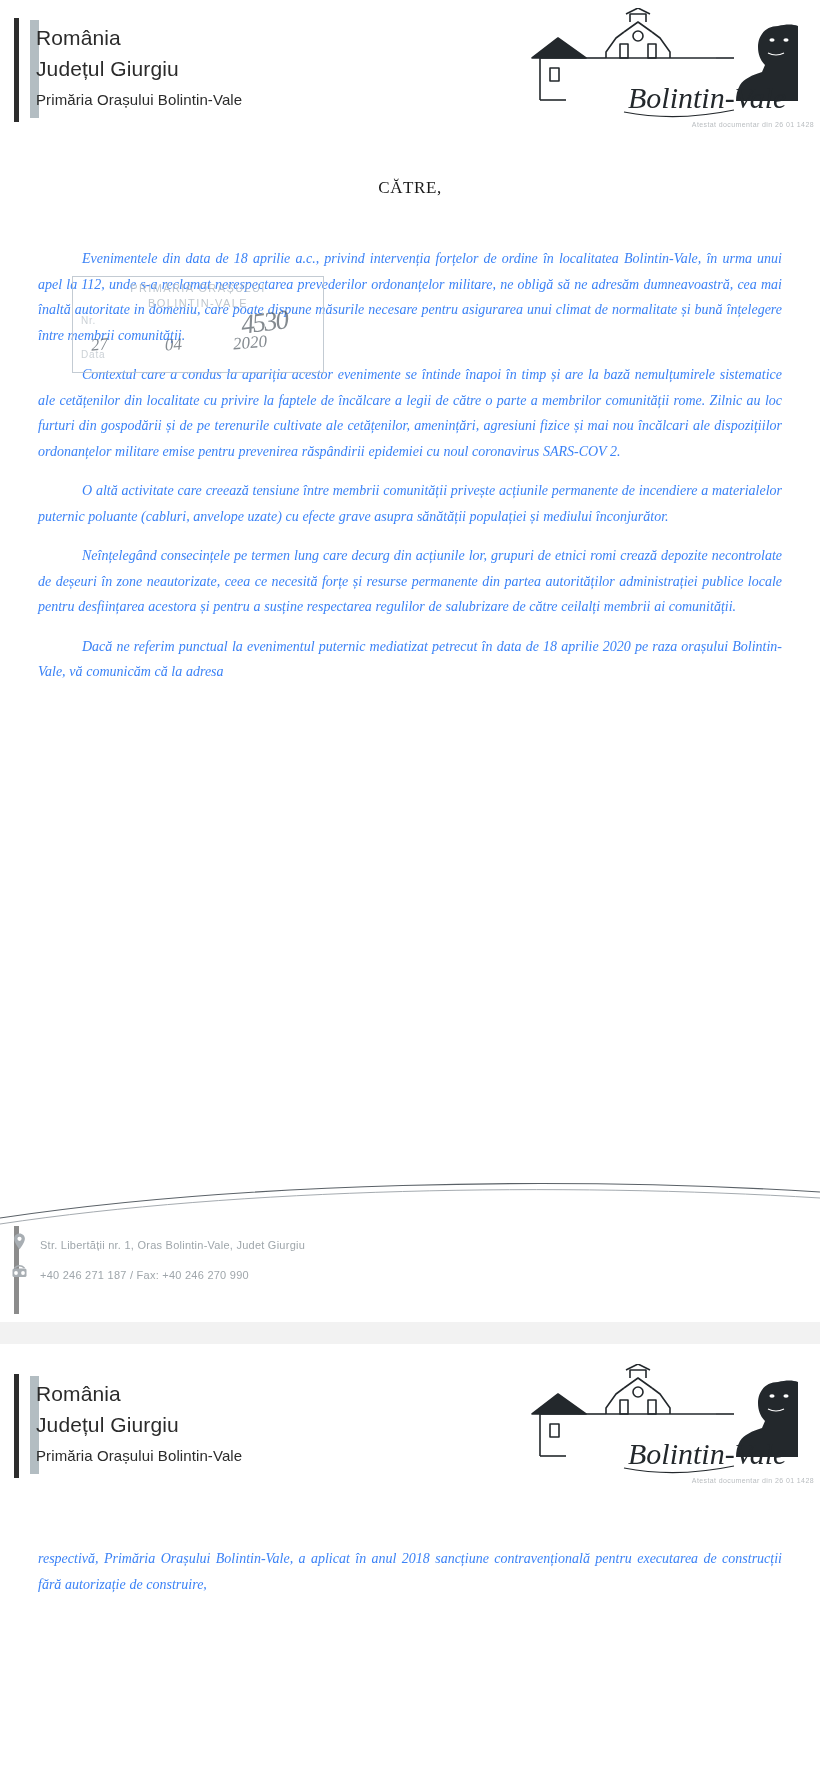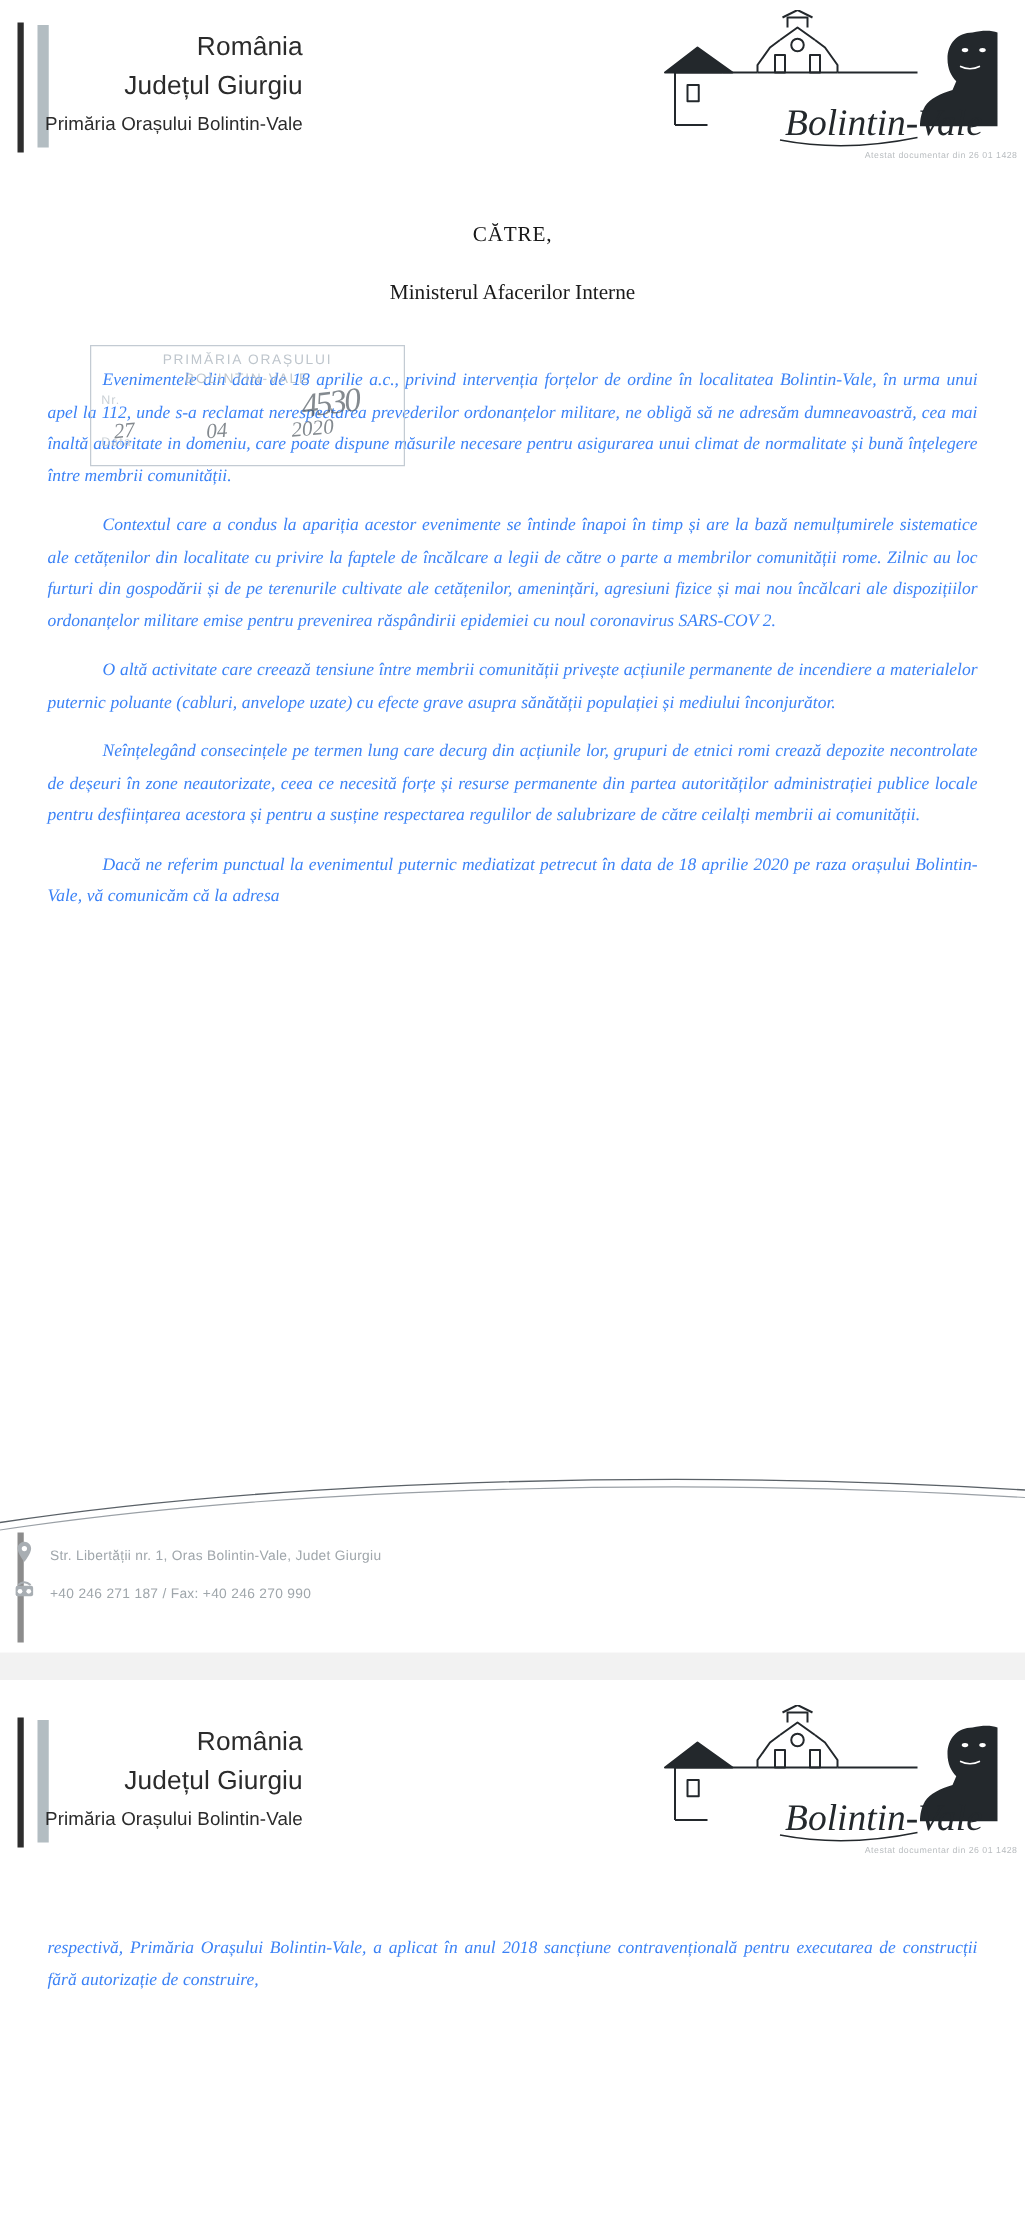--- a/index.html
+++ b/index.html
@@ -18,21 +18,20 @@
     overflow: hidden;
   }
   .page-1 { height: 1322px; }
   .page-gap { height: 22px; background: #f2f2f2; }
   .page-2 { height: 430px; }
 
   
   .letterhead {
     position: relative;
     height: 130px;
-    text-align: right;
   }
   .lh-bar {
     position: absolute;
     left: 14px;
     top: 18px;
     width: 5px;
     height: 104px;
     background: #2d2d2d;
   }
   .lh-bar2 {
@@ -280,21 +279,20 @@
     <div class="hw hw-num">4530</div>
     <div class="hw hw-day">27</div>
     <div class="hw hw-mon">04</div>
     <div class="hw hw-year">2020</div>
   </div>
 
   <div class="letter">
 
     <div class="addr-block">
       <div class="addr-to">CĂTRE,</div>
-      <div class="addr-name">Ministerul Afacerilor Interne</div>
     </div>
 
 
     <div class="body-text">
       <p>Evenimentele din data de 18 aprilie a.c., privind intervenția forțelor de ordine în localitatea Bolintin-Vale, în urma unui apel la 112, unde s-a reclamat nerespectarea prevederilor ordonanțelor militare, ne obligă să ne adresăm dumneavoastră, cea mai înaltă autoritate in domeniu, care poate dispune măsurile necesare pentru asigurarea unui climat de normalitate și bună înțelegere între membrii comunității.</p>
       <p>Contextul care a condus la apariția acestor evenimente se întinde înapoi în timp și are la bază nemulțumirele sistematice ale cetățenilor din localitate cu privire la faptele de încălcare a legii de către o parte a membrilor comunității rome. Zilnic au loc furturi din gospodării și de pe terenurile cultivate ale cetățenilor, amenințări, agresiuni fizice și mai nou încălcari ale dispozițiilor ordonanțelor militare emise pentru prevenirea răspândirii epidemiei cu noul coronavirus SARS-COV 2.</p>
       <p>O altă activitate care creează tensiune între membrii comunității privește acțiunile permanente de incendiere a materialelor puternic poluante (cabluri, anvelope uzate) cu efecte grave asupra sănătății populației și mediului înconjurător.</p>
       <p>Neînțelegând consecințele pe termen lung care decurg din acțiunile lor, grupuri de etnici romi crează depozite necontrolate de deșeuri în zone neautorizate, ceea ce necesită forțe și resurse permanente din partea autorităților administrației publice locale pentru desființarea acestora și pentru a susține respectarea regulilor de salubrizare de către ceilalți membrii ai comunității.</p>
       <p>Dacă ne referim punctual la evenimentul puternic mediatizat petrecut în data de 18 aprilie 2020 pe raza orașului Bolintin-Vale, vă comunicăm că la adresa</p>
     </div>

